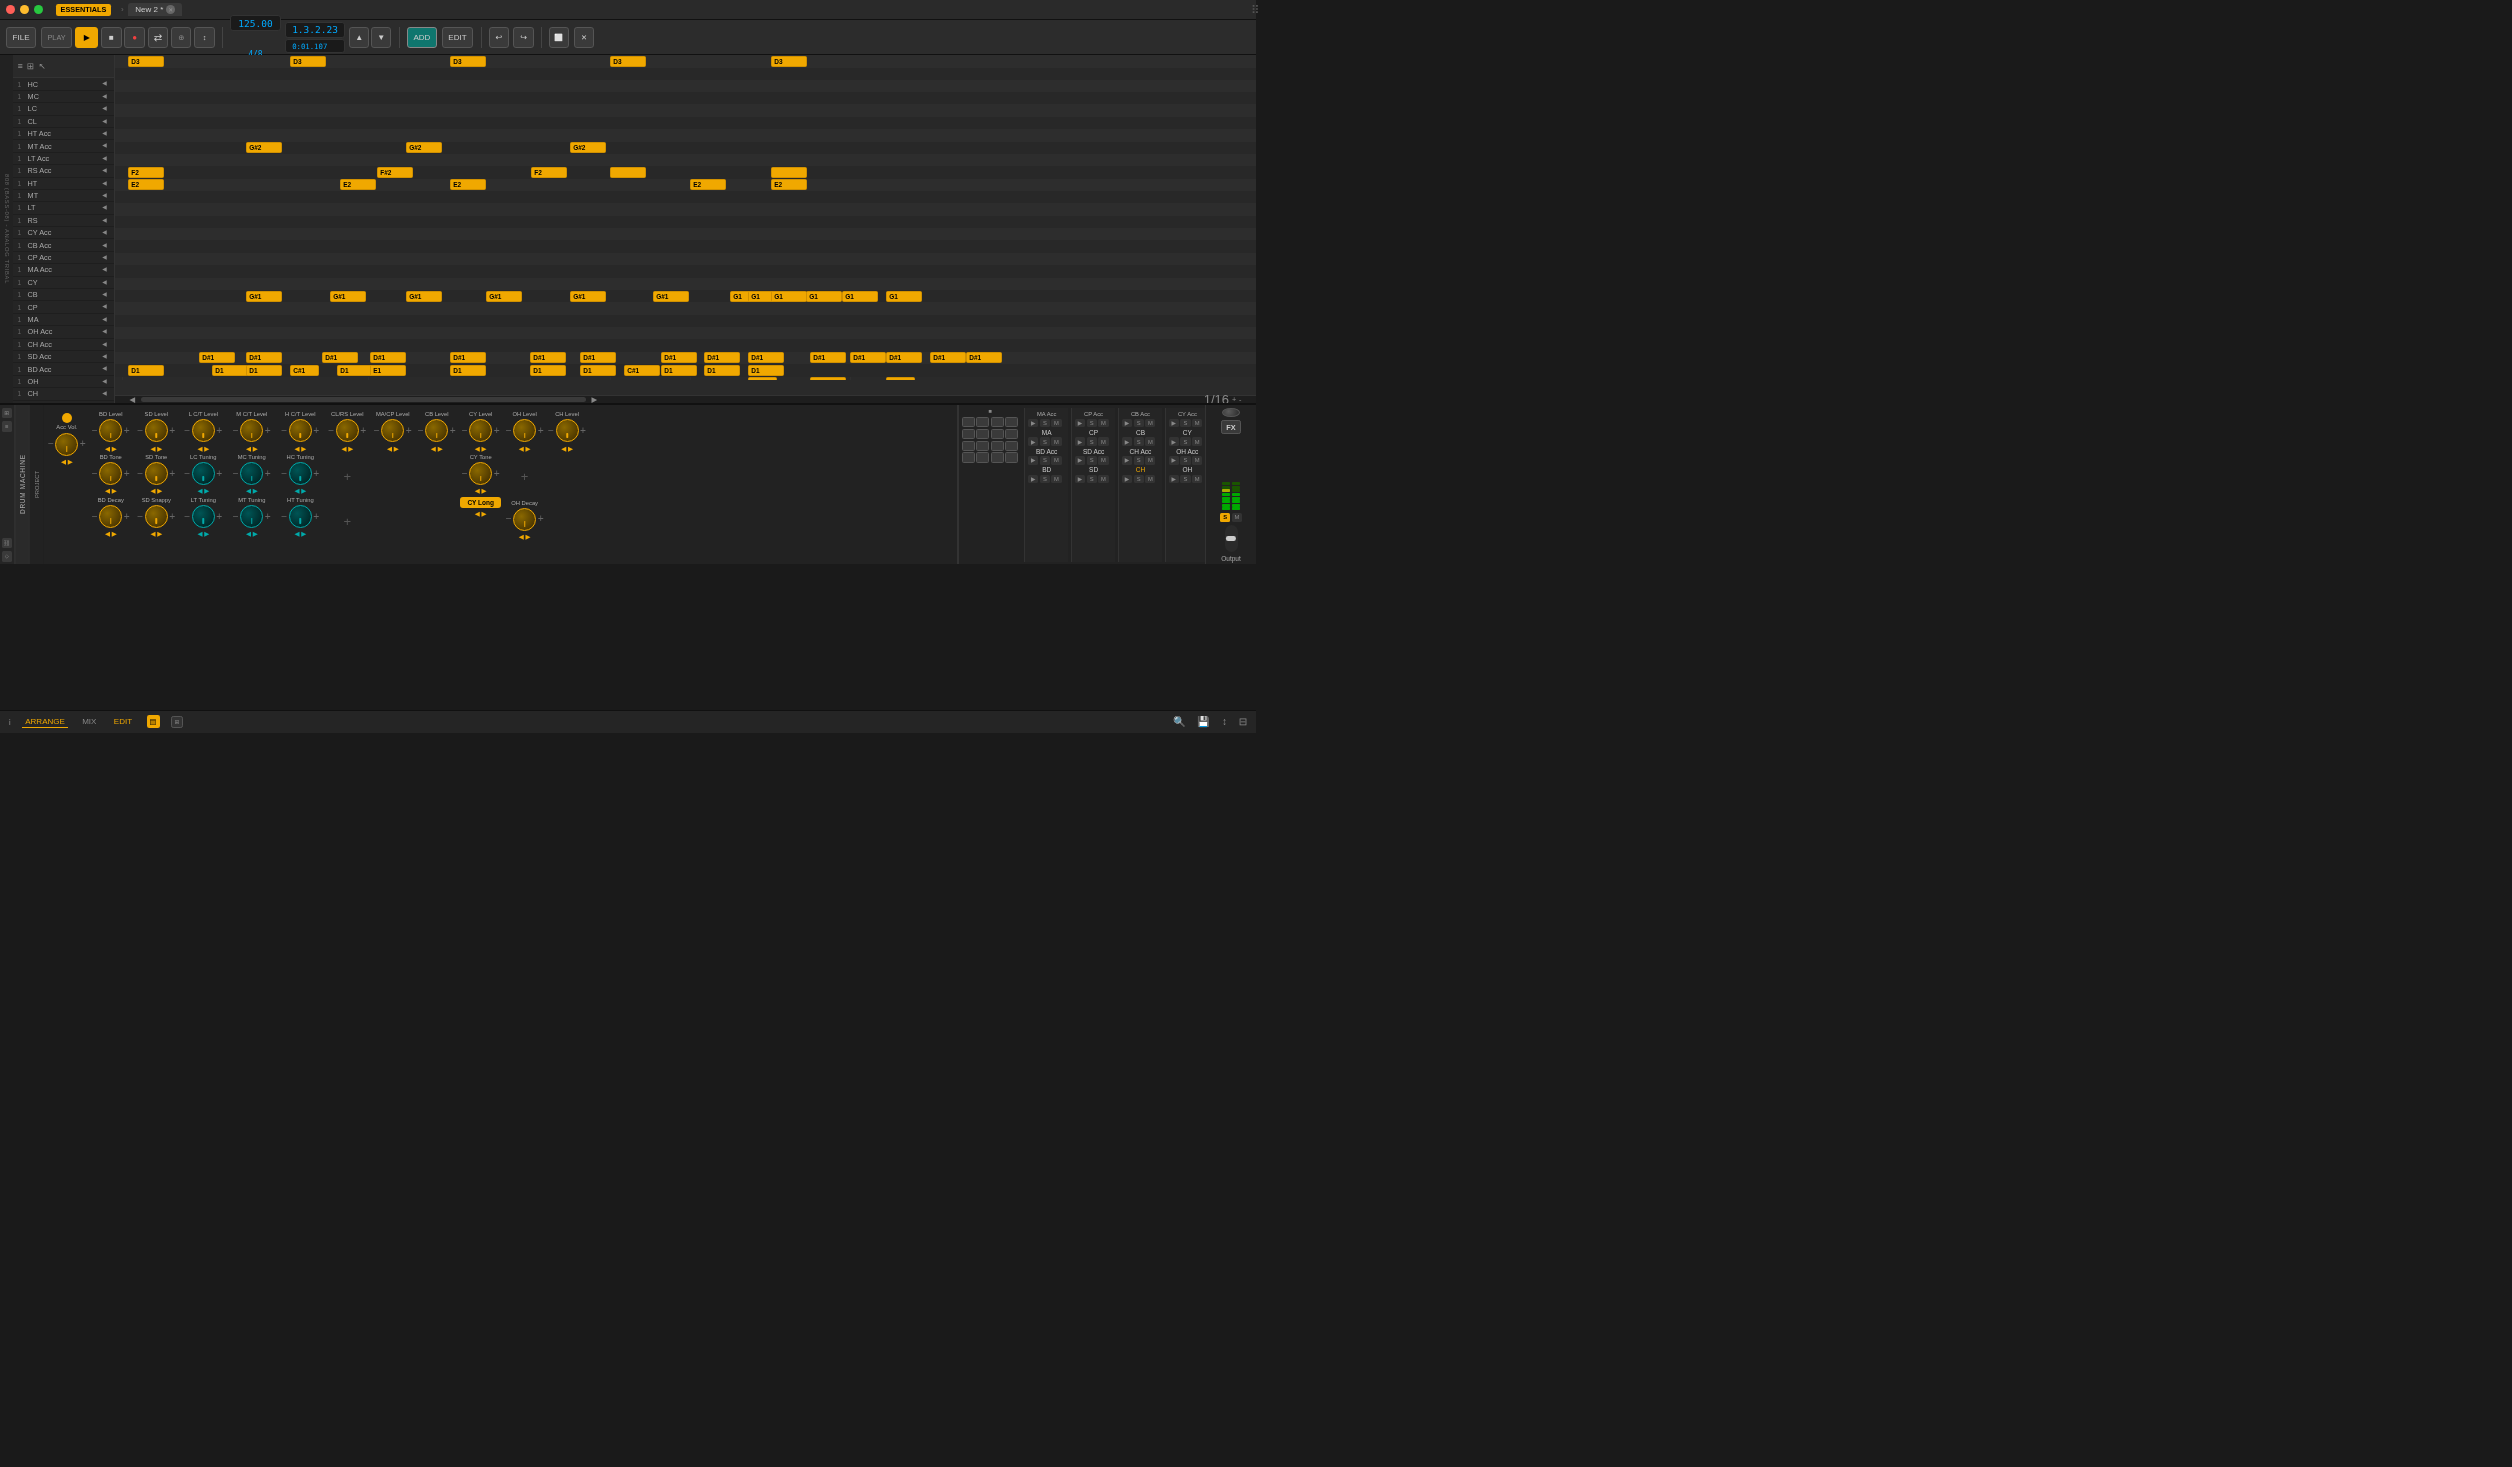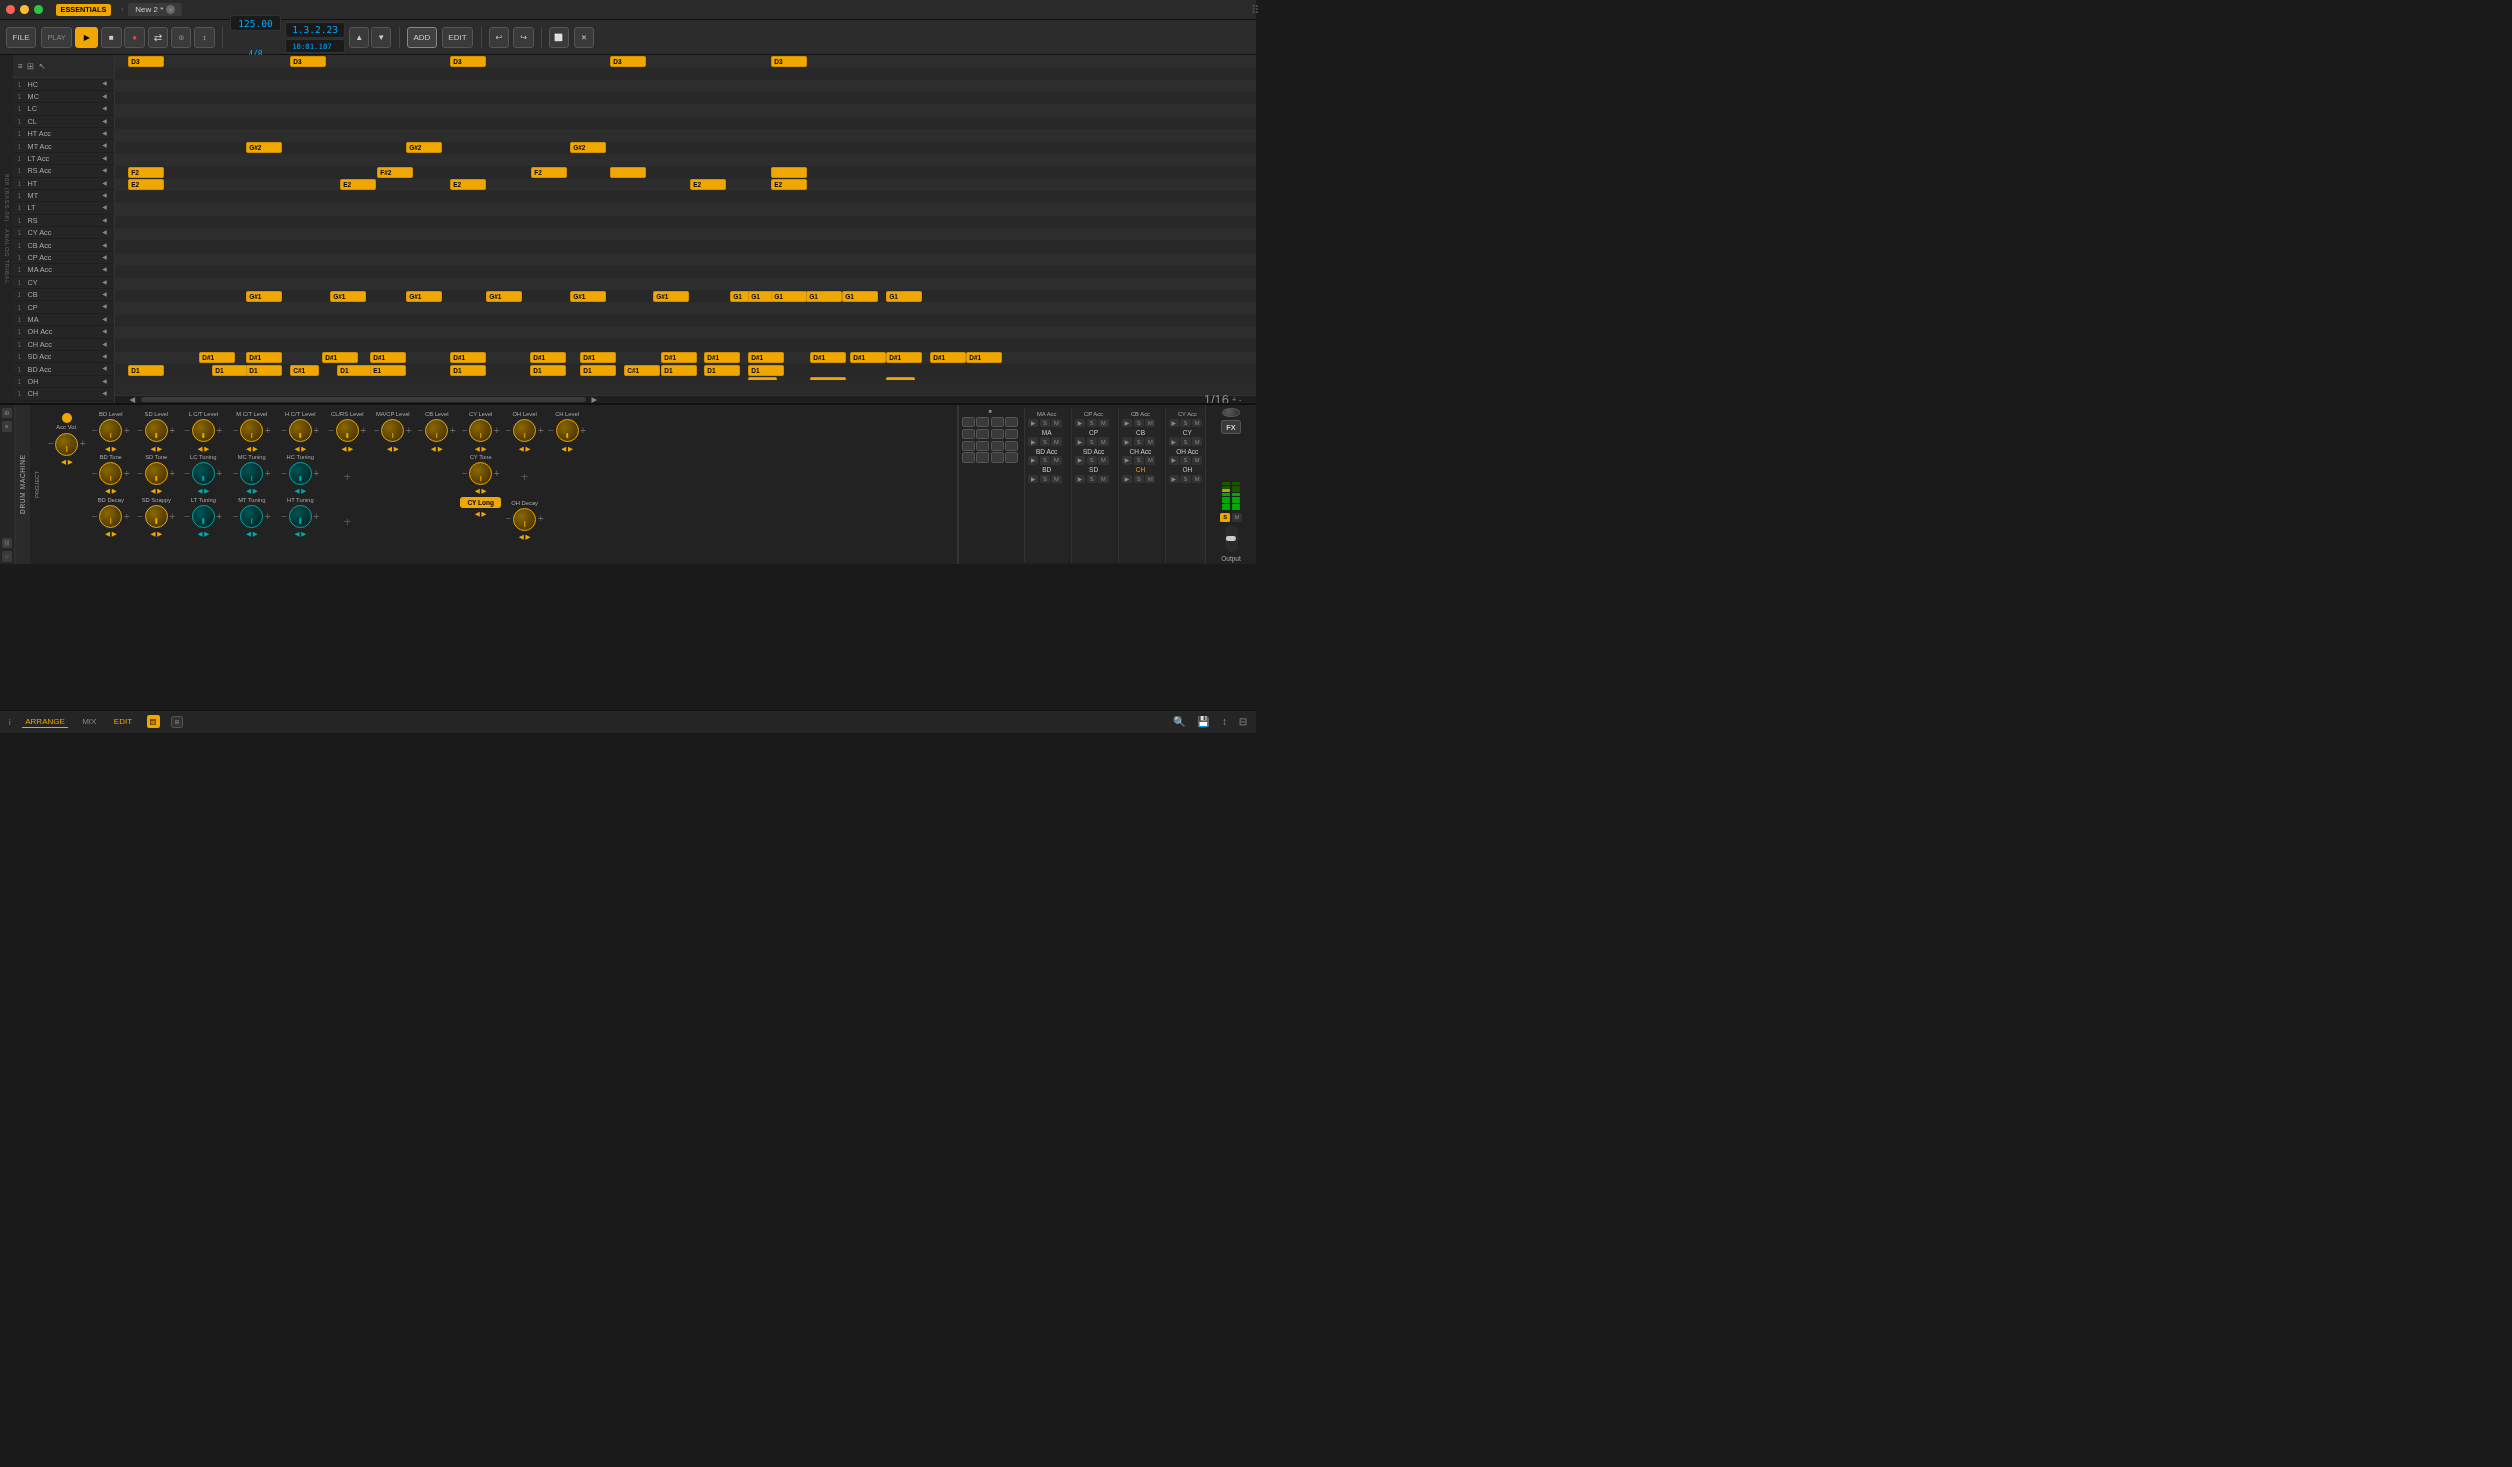--- a/index.html
+++ b/index.html
@@ -620,28 +620,28 @@
     <button class="toolbar-btn stop-btn" style="font-size:7.3px; color:#888;">⊕</button>
     <button class="toolbar-btn stop-btn" style="font-size:7.3px;">↕</button>
   </div>
   <div class="toolbar-divider"></div>
   <div style="display:flex; flex-direction:column; gap:19px;">
     <div class="bpm-display">125.00</div>
     <div class="time-sig" style="text-align:center;">4/8</div>
   </div>
   <div style="display:flex; flex-direction:column; gap:1.5px;">
     <div class="position-display">1.3.2.23</div>
-    <div class="position-display" style="font-size:7.3px;">10:01.107</div>
+    <div class="position-display" style="font-size:7.3px;">0:01.107</div>
   </div>
   <div style="display:flex; gap:1.5px;">
     <button class="toolbar-btn stop-btn">▲</button>
     <button class="toolbar-btn stop-btn">▼</button>
   </div>
   <div class="toolbar-divider"></div>
-  <button class="toolbar-btn" style="background:#404040; border-color: #888;">ADD</button>
+  <button class="toolbar-btn" style="background:#0f766e; border-color: #888;">ADD</button>
   <button class="toolbar-btn">EDIT</button>
   <div class="toolbar-divider"></div>
   <button class="toolbar-btn stop-btn">↩</button>
   <button class="toolbar-btn stop-btn">↪</button>
   <div class="toolbar-divider"></div>
   <button class="toolbar-btn stop-btn" style="font-size:7.3px;">⬜</button>
   <button class="toolbar-btn stop-btn" style="font-size:7.3px;">✕</button>
 </div>
 
 <div class="main-content">

